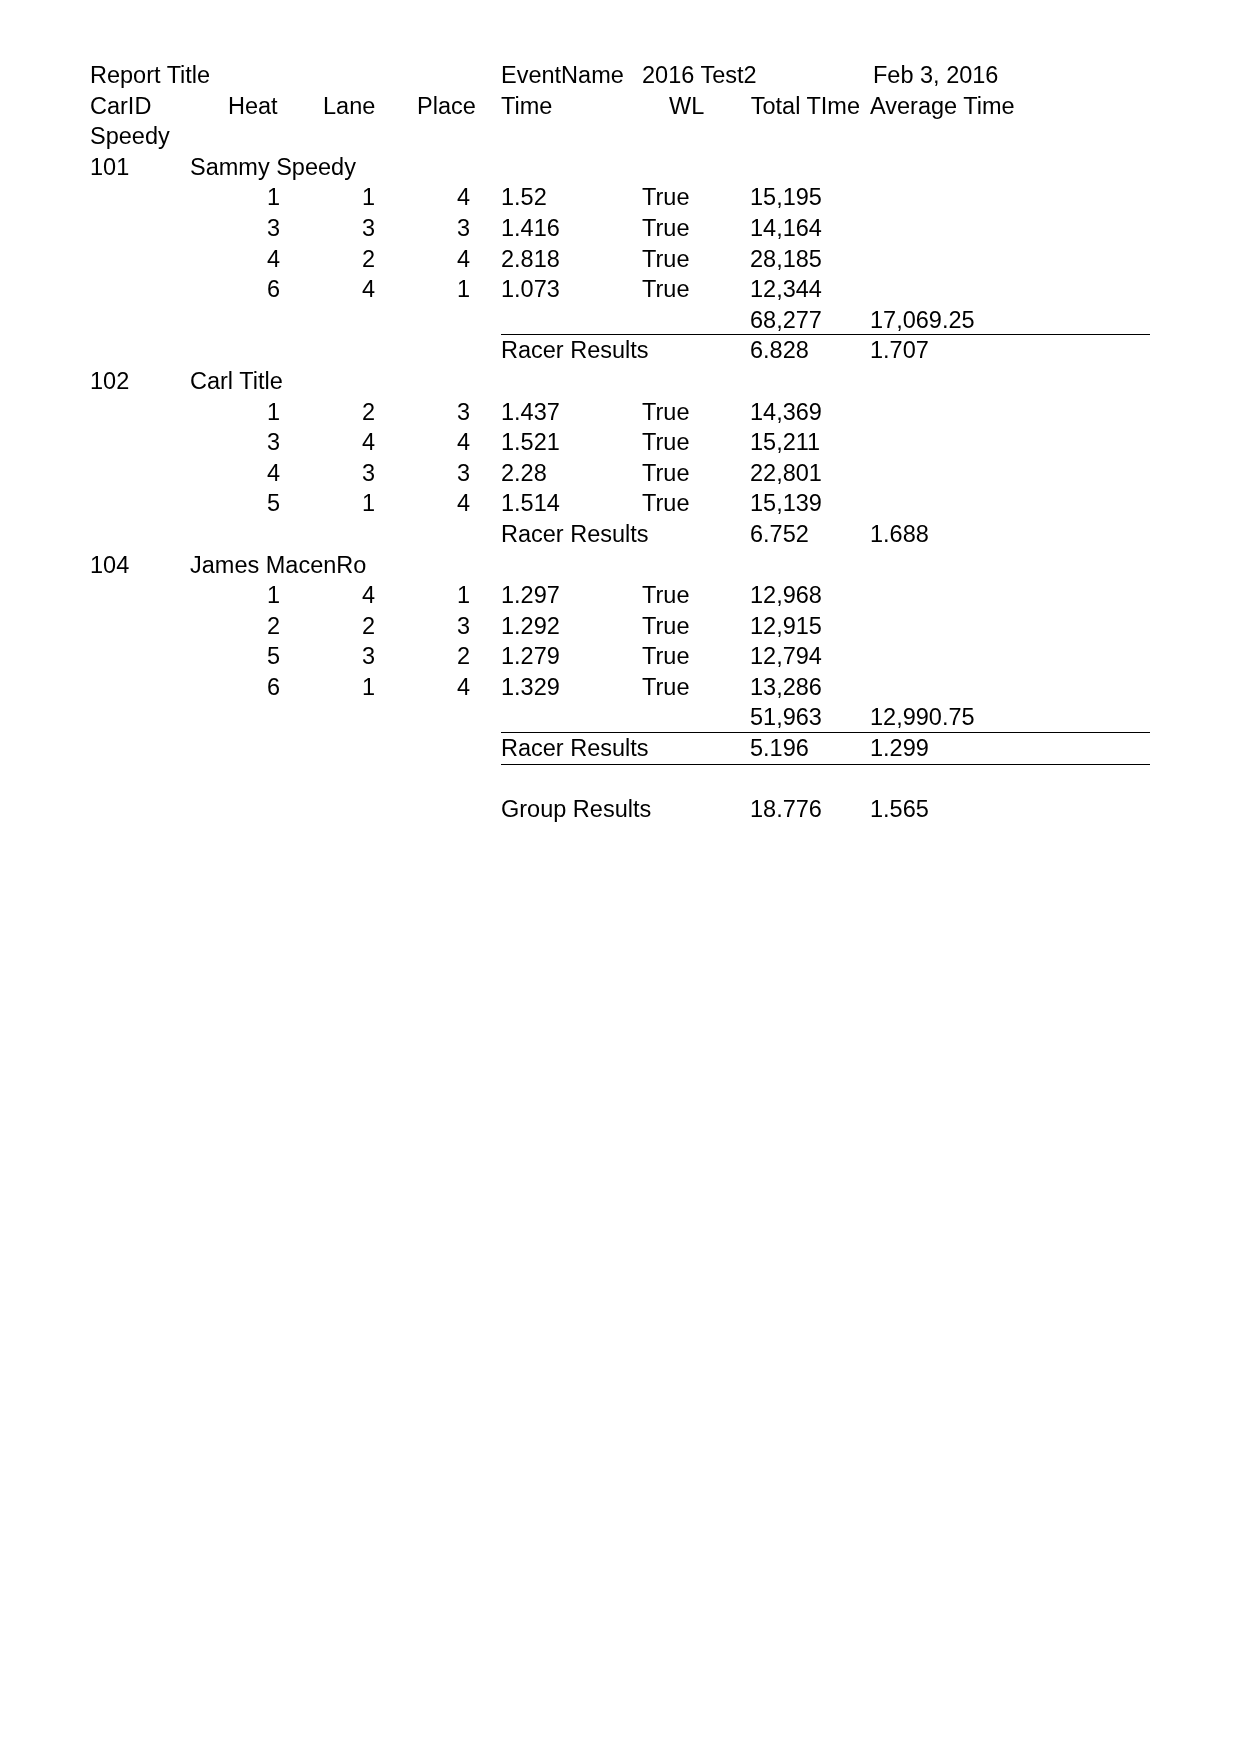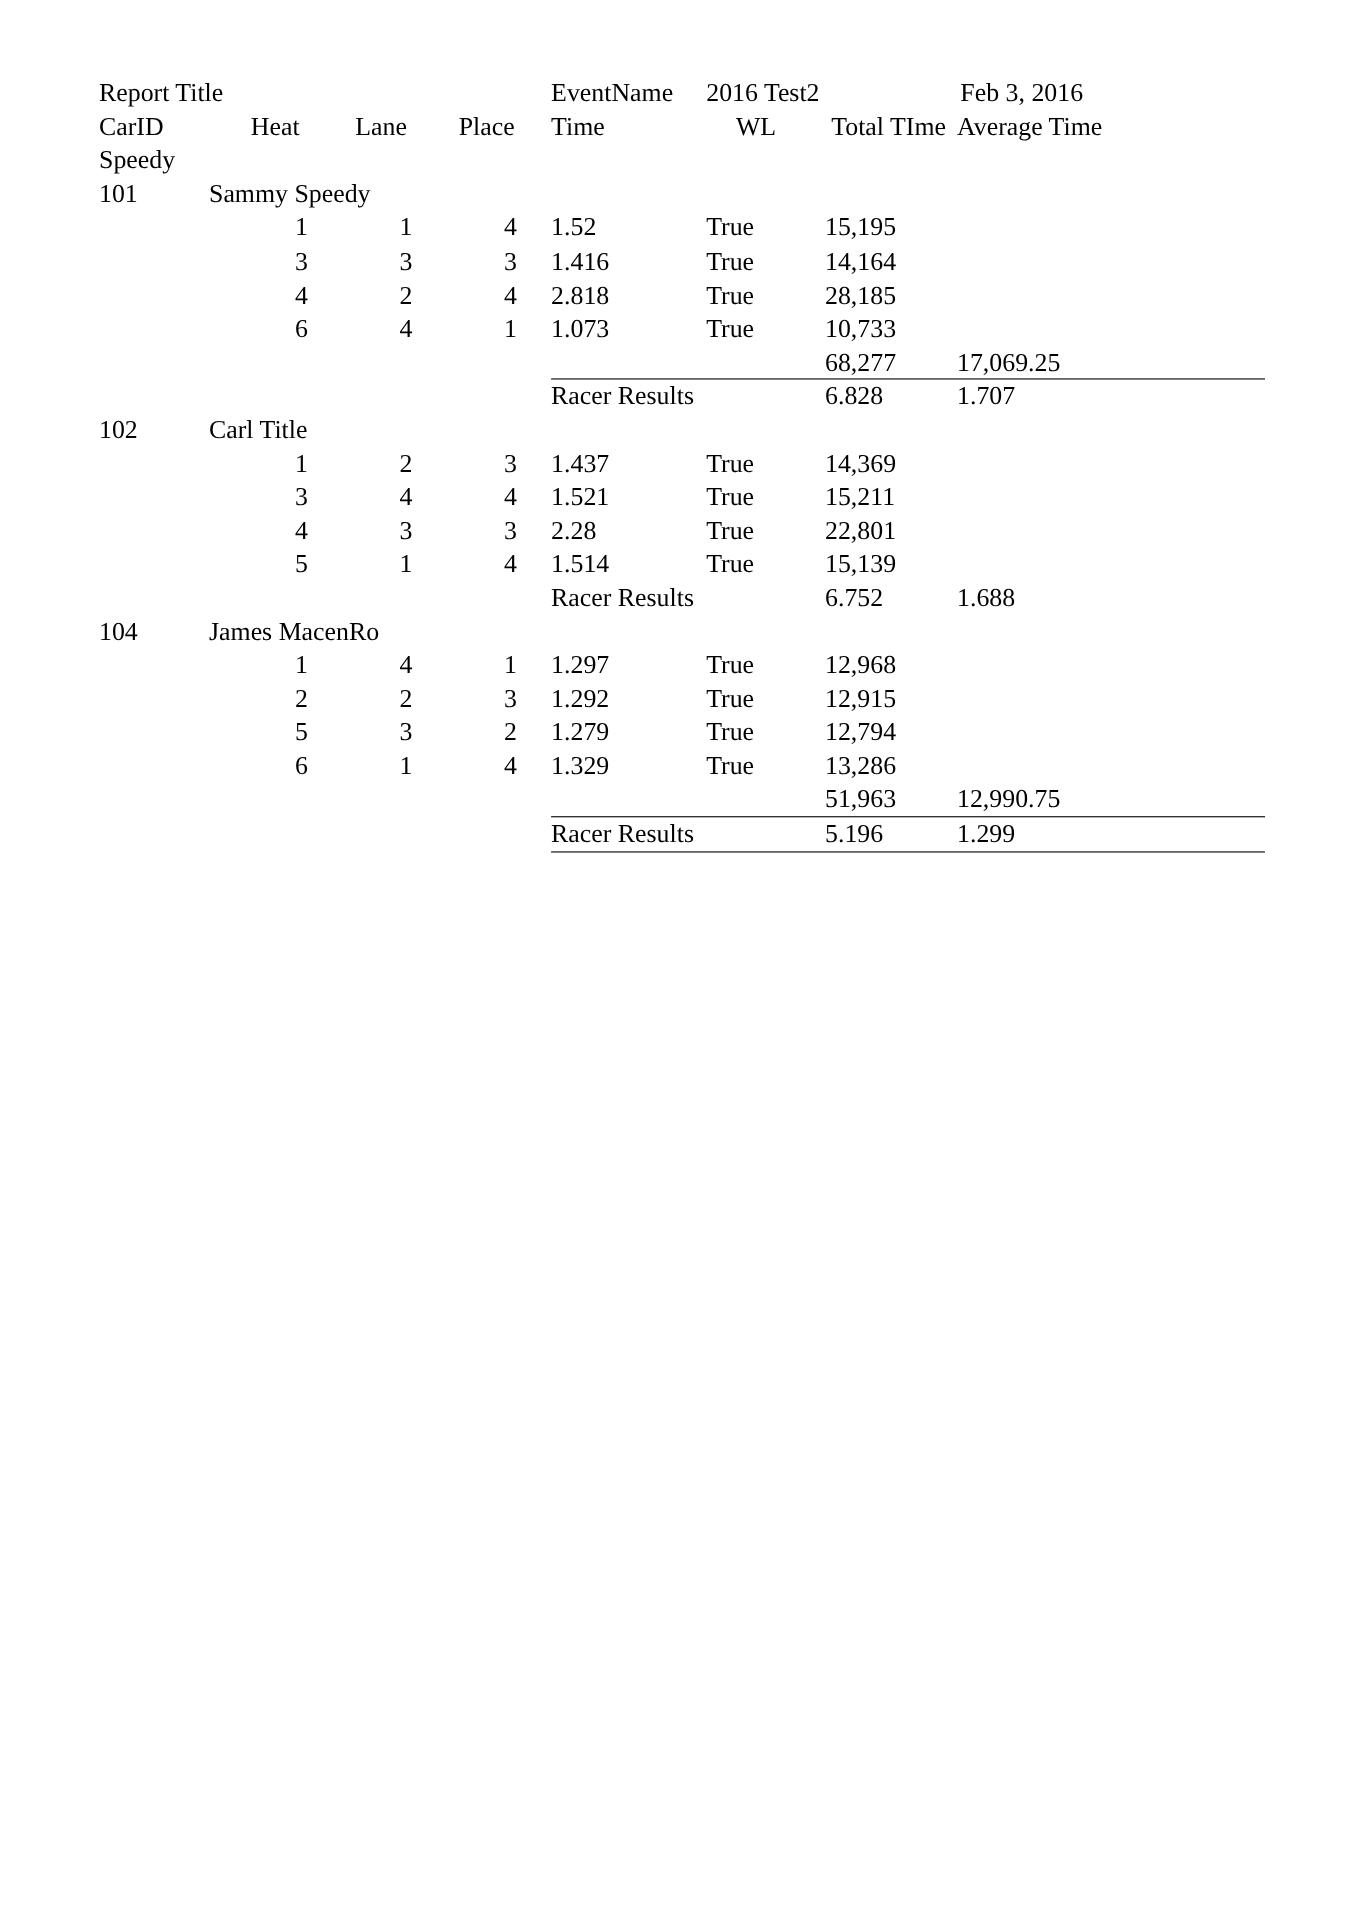--- a/index.html
+++ b/index.html
@@ -20,23 +20,22 @@
     position: relative;
     width: 1240px;
     height: 1754px;
     background: #ffffff;
   }
 
   
   .report {
     position: absolute;
     left: 90px;
-    top: 70px;
+    top: 60px;
     width: 1060px;
-    font-family: Liberation Serif, serif;
   }
 
   .row {
     position: relative;
     height: 30.6px;
     line-height: 30.6px;
     font-size: 23.5px;
     white-space: nowrap;
   }
 
@@ -150,21 +149,21 @@
             <span class="cell c-time">2.818</span>
             <span class="cell c-wl">True</span>
             <span class="cell c-total">28,185</span>
           </div>
           <div class="row">
             <span class="cell c-heat">6</span>
             <span class="cell c-lane">4</span>
             <span class="cell c-place">1</span>
             <span class="cell c-time">1.073</span>
             <span class="cell c-wl">True</span>
-            <span class="cell c-total">10,733</span>
+            <span class="cell c-total">12,344</span>
           </div>
           <div class="row subtotal">
             <span class="cell c-total">68,277</span>
             <span class="cell c-avg">17,069.25</span>
             <span class="rule"></span>
           </div>
           <div class="row">
             <span class="cell c-grouplabel">Racer Results</span>
             <span class="cell c-total">6.828</span>
             <span class="cell c-avg">1.707</span>
@@ -259,15 +258,20 @@
             <span class="cell c-grouplabel">Racer Results</span>
             <span class="cell c-total">5.196</span>
             <span class="cell c-avg">1.299</span>
           </div>
         </div>
       </div>
 
     <div class="row">
       <span class="rule"></span>
     </div>
+    <div class="row">
+      <span class="cell c-grouplabel">Group Results</span>
+      <span class="cell c-total">18.776</span>
+      <span class="cell c-avg">1.565</span>
+    </div>
 
   </div>
 </div>
 
 </body></html>

